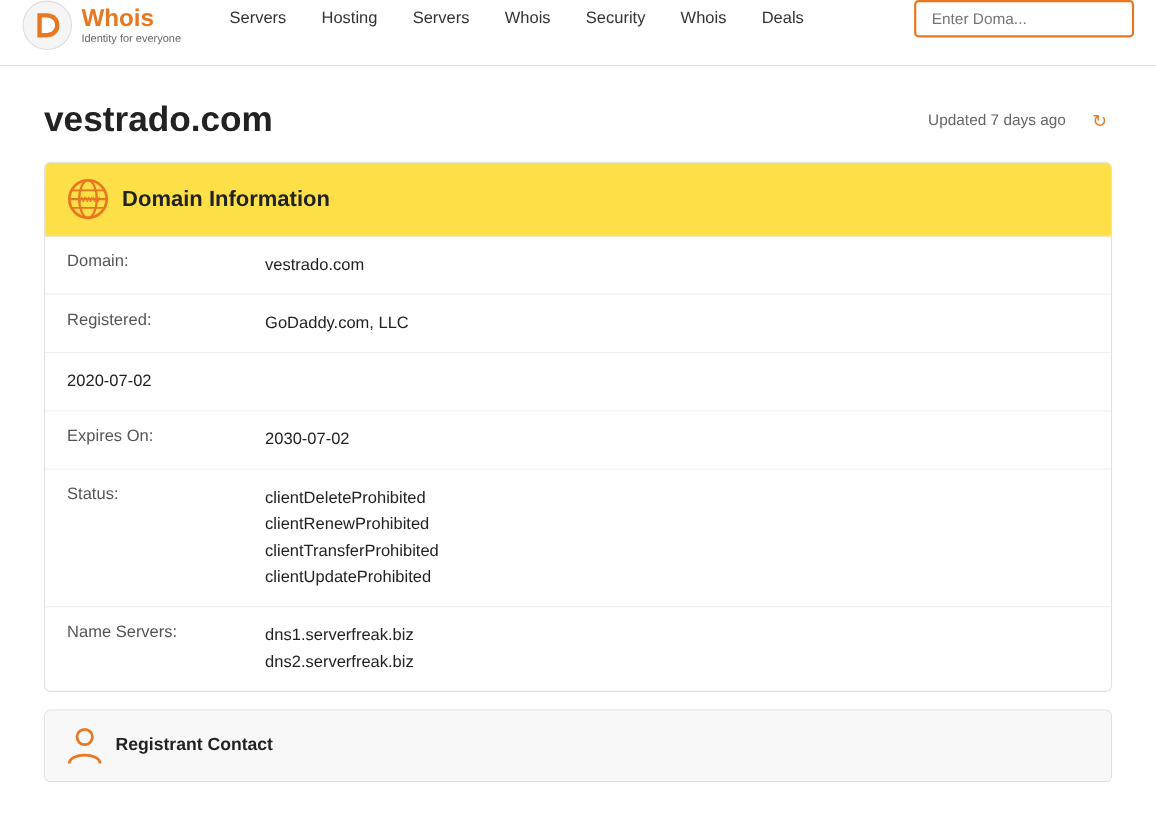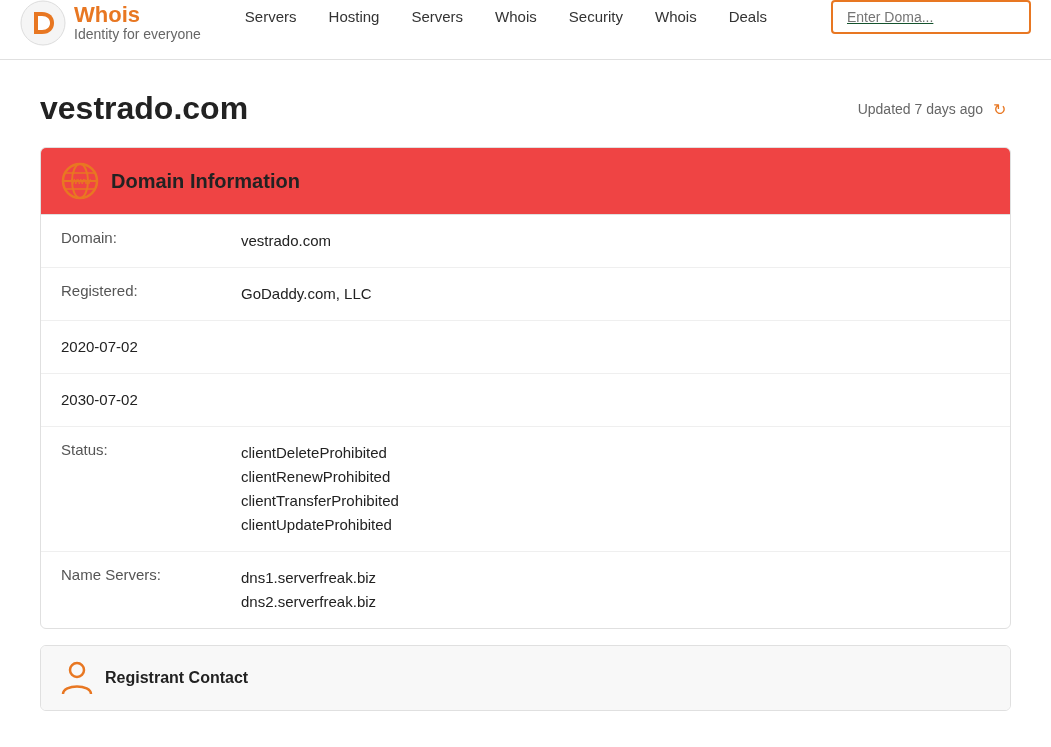--- a/index.html
+++ b/index.html
@@ -29,21 +29,21 @@
       display: flex;
       flex-direction: column;
       line-height: 1.1;
     }
     .logo-whois {
       font-size: 22px;
       font-weight: bold;
       color: #e87722;
     }
     .logo-tagline {
-      font-size: 14px;
+      font-size: 10px;
       color: #666;
     }
     nav {
       display: flex;
       align-items: center;
       gap: 4px;
       flex: 1;
     }
     .nav-item {
       padding: 8px 14px;
@@ -52,24 +52,23 @@
       cursor: pointer;
       text-decoration: none;
       border-radius: 3px;
     }
     .search-box {
       margin-left: auto;
       border: 2px solid #e87722;
       border-radius: 4px;
       padding: 7px 14px;
       font-size: 14px;
-      color: #14532d;
+      color: #8b5cf6;
       width: 200px;
       outline: none;
-      text-decoration: underline;
     }
 
     
     .page-content {
       max-width: 1051px;
       margin: 0 auto;
       padding: 30px 40px;
     }
 
     
@@ -82,21 +81,21 @@
       font-size: 32px;
       font-weight: bold;
       color: #222;
       flex: 1;
     }
     .updated-text {
       font-size: 14px;
       color: #666;
       display: flex;
       align-items: center;
-      gap: 10px;
+      gap: 24px;
     }
     .refresh-icon {
       display: inline-block;
       width: 18px;
       height: 18px;
       color: #e87722;
       font-size: 16px;
     }
 
     
@@ -104,21 +103,21 @@
       border: 1px solid #e0e0e0;
       border-radius: 6px;
       margin-bottom: 16px;
       overflow: hidden;
     }
     .card-header {
       display: flex;
       align-items: center;
       gap: 12px;
       padding: 14px 20px;
-      background: #ef4444;
+      background: #fde047;
       border-bottom: 1px solid #e0e0e0;
     }
     .card-header-icon {
       width: 38px;
       height: 38px;
     }
     .card-header-title {
       font-size: 20px;
       font-weight: bold;
       color: #222;
@@ -228,20 +227,21 @@
     <div class="info-row">
       <span class="info-label">Registered:</span>
       <span class="info-value">GoDaddy.com, LLC</span>
     </div>
 
     <div class="info-row">
       <span class="info-value">2020-07-02</span>
     </div>
 
     <div class="info-row">
+      <span class="info-label">Expires On:</span>
       <span class="info-value">2030-07-02</span>
     </div>
 
 
     <div class="info-row">
       <span class="info-label">Status:</span>
       <span class="info-value">
         clientDeleteProhibited<br>
         clientRenewProhibited<br>
         clientTransferProhibited<br>

